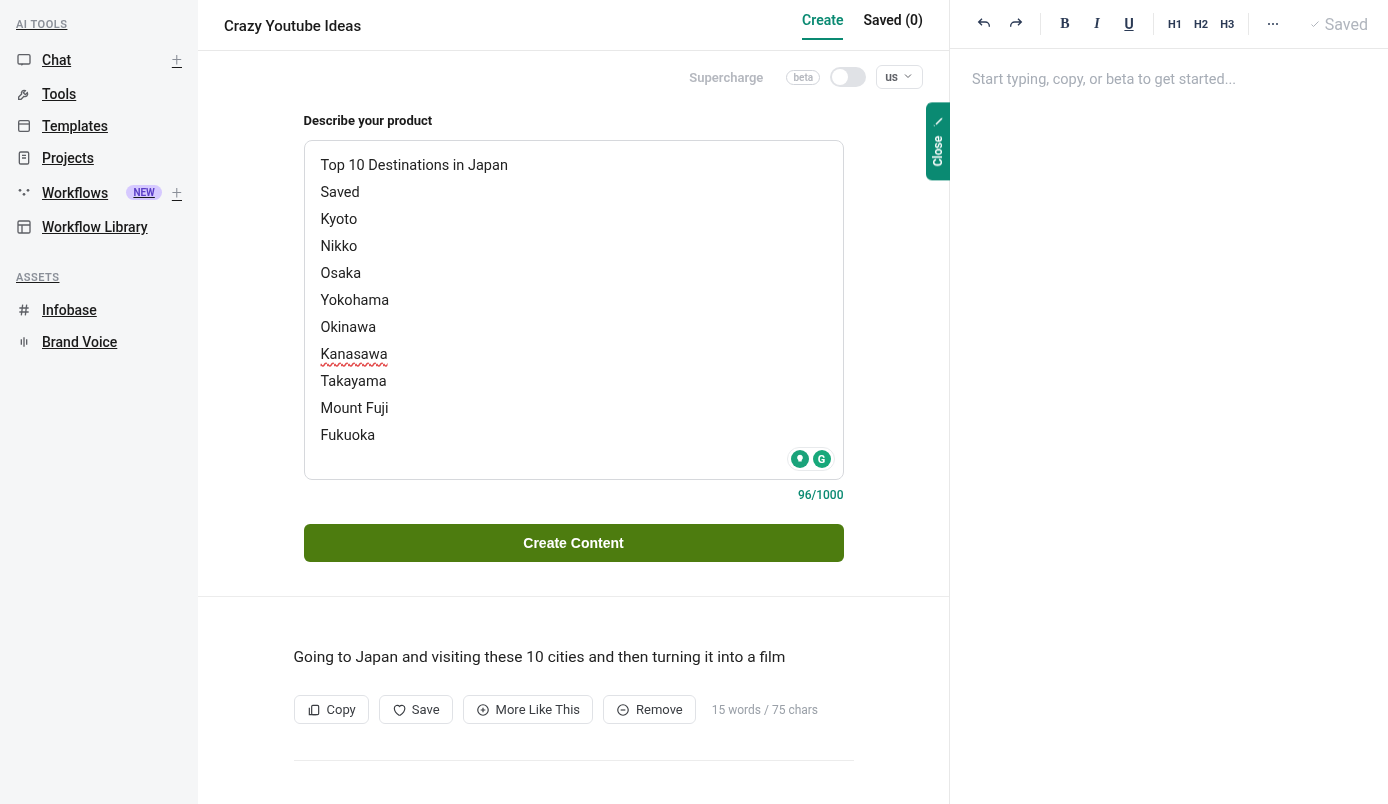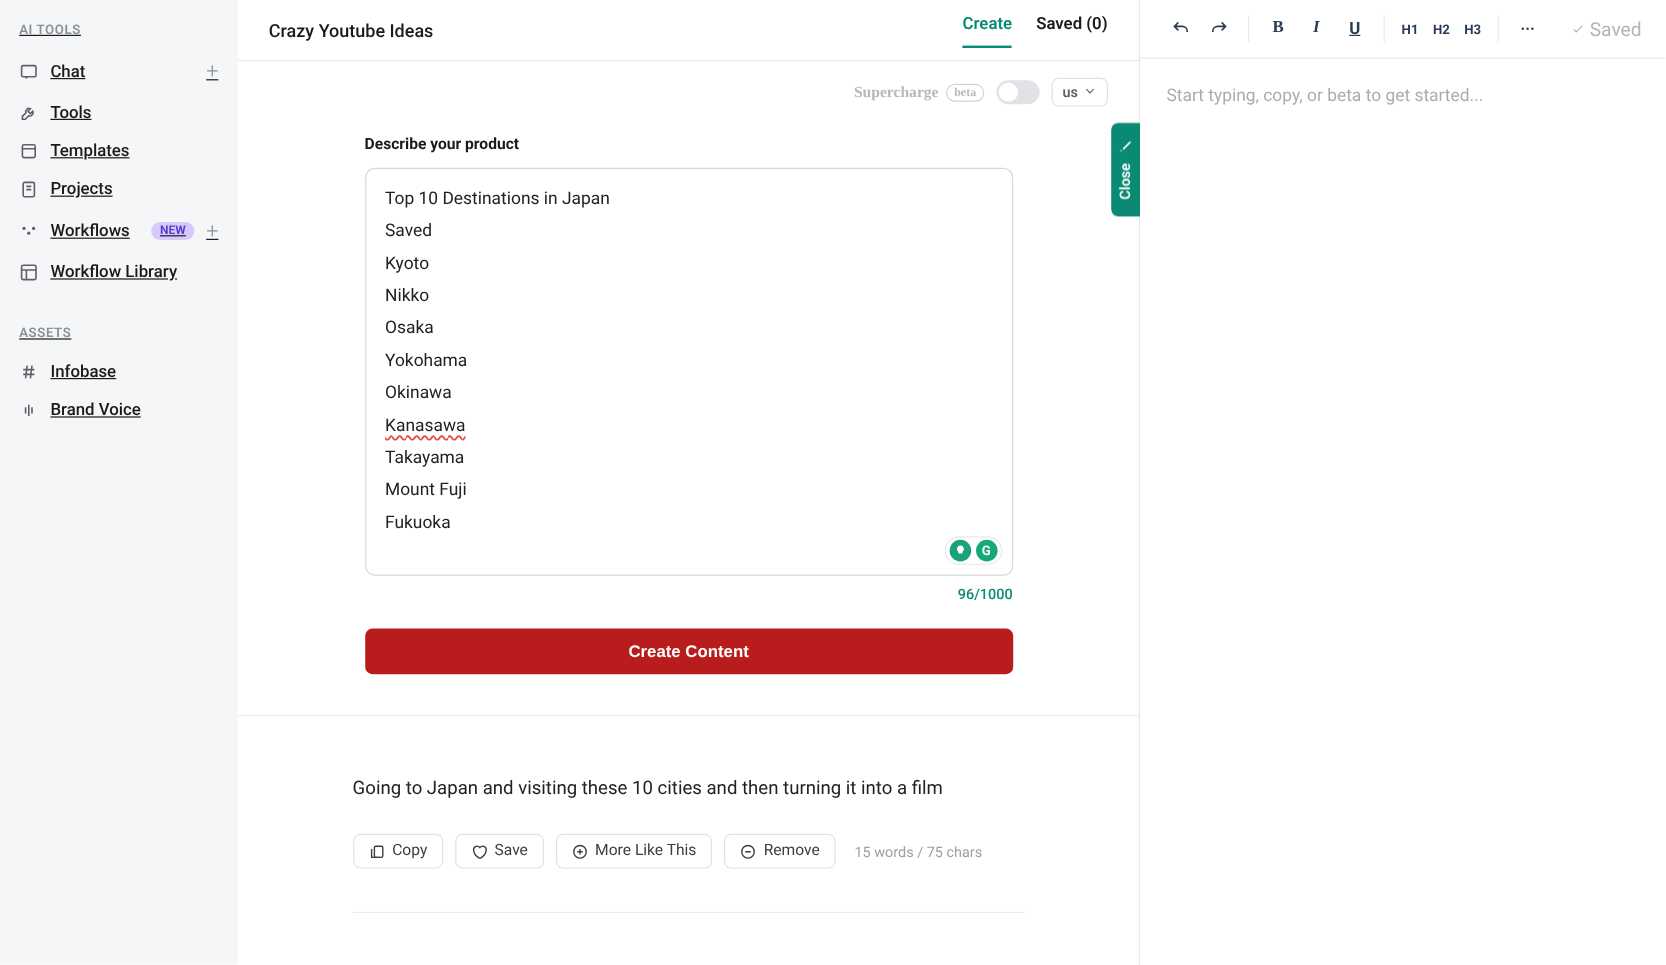--- a/index.html
+++ b/index.html
@@ -68,21 +68,21 @@
 }
 .title { flex: 1; font-size: 15px; font-weight: 500; }
 .tabs { display: flex; gap: 20px; }
 .tab { font-size: 14px; font-weight: 600; padding-bottom: 10px; cursor: pointer; }
 .tab.active { color: #0a8a72; border-bottom: 2px solid #0a8a72; }
 .content-scroll { flex:1; overflow-y:auto; padding: 0 26px 0; }
 .toolbar-row {
   display:flex; justify-content:flex-end; align-items:center; gap:10px;
   padding: 14px 0 24px; 
 }
-.supercharge { color:#b5b8bf; font-weight:600; font-size:13px; display:flex; align-items:center; gap:6px;font-family:Liberation Serif, serif;}
+.supercharge { color:#b5b8bf; font-weight:600; font-size:13px; display:flex; gap:23px;}
 .beta-tag { border:1px solid #d0d3d9; border-radius:10px; font-size:10px; padding:1px 6px; color:#b5b8bf;}
 .toggle {
   width: 36px; height: 20px; background: #e0e2e6; border-radius: 10px; position: relative;
 }
 .toggle::after {
   content:""; position:absolute; left:2px; top:2px; width:16px; height:16px; background:#fff; border-radius:50%;
   display:flex;align-items:center;justify-content:center;
 }
 .lang {
   border:1px solid #e0e2e6; border-radius:6px; padding:4px 8px; display:flex; align-items:flex-start; gap:4px;
@@ -91,21 +91,21 @@
 .form-area { max-width: 540px; margin: 0 auto; }
 .form-label { font-size: 13px; font-weight: 700; margin-bottom: 12px; }
 .textarea {
   border: 1px solid #d6d8dc; border-radius: 8px; padding: 16px 16px; width:100%;
   min-height: 340px; position:relative;
 }
 .textarea-line { font-size: 14.5px; color:#222; margin-bottom: 10px; }
 .spell-underline { text-decoration: underline wavy #e34b4b; text-underline-offset: 3px; }
 .char-count { text-align:right; color:#0a8a72; font-size:12px; margin-top:8px; font-weight:500;}
 .create-btn {
-  width:100%; background:#b91c1c; color:#fff; border:none; border-radius:6px;
+  width:100%; background:#4d7c0f; color:#fff; border:none; border-radius:6px;
   padding: 11px 0; font-weight:600; font-size:14px; margin-top:22px; cursor:pointer;
 }
 .divider { border-top:1px solid #ececec; margin: 34px -26px 0; }
 .result-area { max-width: 560px; margin: 0 auto; padding-top: 48px; }
 .result-text { font-size: 15.5px; color:#222; line-height:1.55; }
 .result-actions { display:flex; gap:10px; align-items:center; margin-top:26px; flex-wrap:wrap;}
 .chip {
   border:1px solid #e0e2e6; border-radius:6px; padding:6px 12px; font-size:13px;
   display:flex; align-items:center; gap:6px; cursor:pointer; color:#3a3d42;
 }

